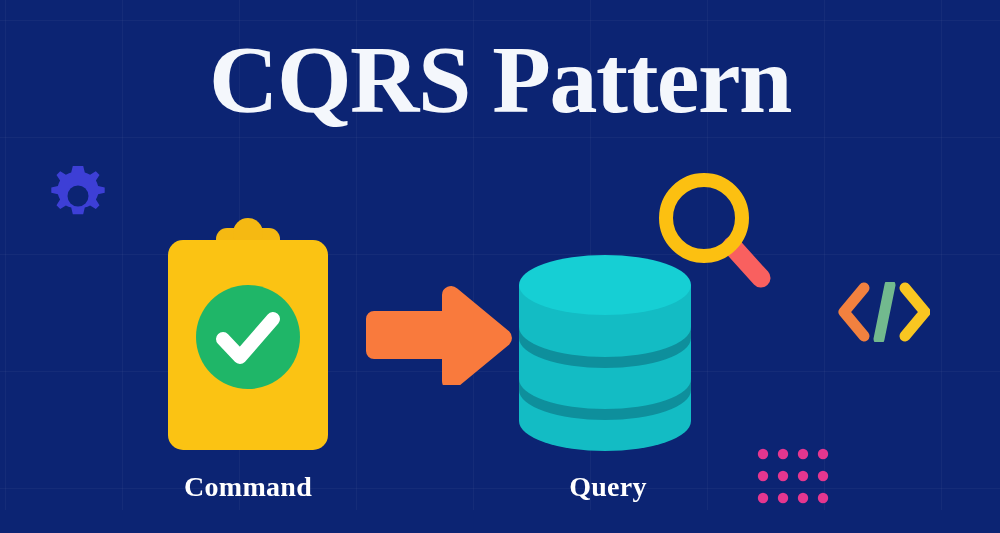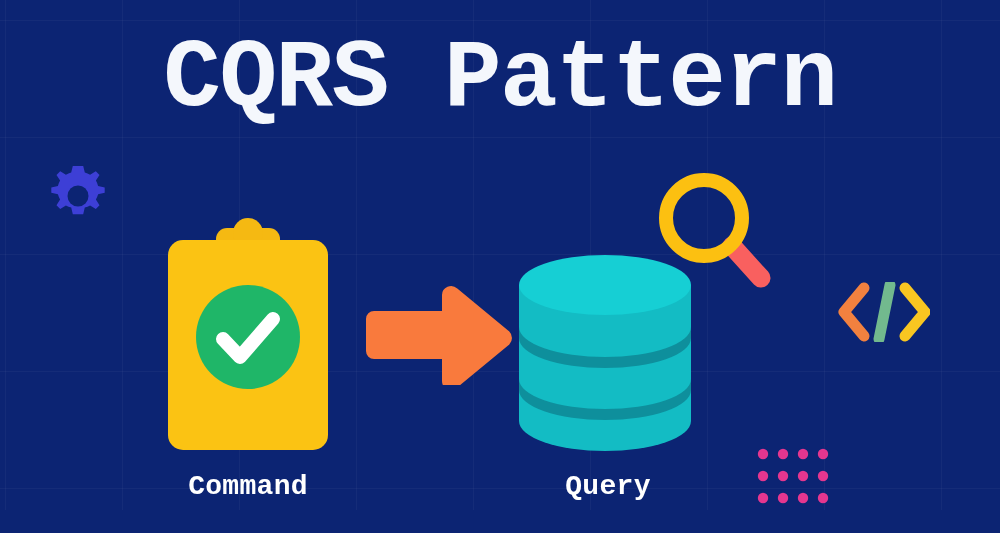--- a/index.html
+++ b/index.html
@@ -7,21 +7,21 @@
     margin: 0;
     padding: 0;
     background: #0c2473;
   }
   #canvas {
     position: relative;
     width: 1000px;
     height: 510px;
     overflow: hidden;
     background: #0c2473;
-    font-family: Liberation Mono, monospace;
+    font-family: Liberation Serif, serif;
     -webkit-font-smoothing: antialiased;
   }
 
   
   .grid-layer {
     position: absolute;
     inset: 0;
     background-image:
       linear-gradient(to right, rgba(255,255,255,0.035) 1px, transparent 1px),
       linear-gradient(to bottom, rgba(255,255,255,0.035) 1px, transparent 1px);

